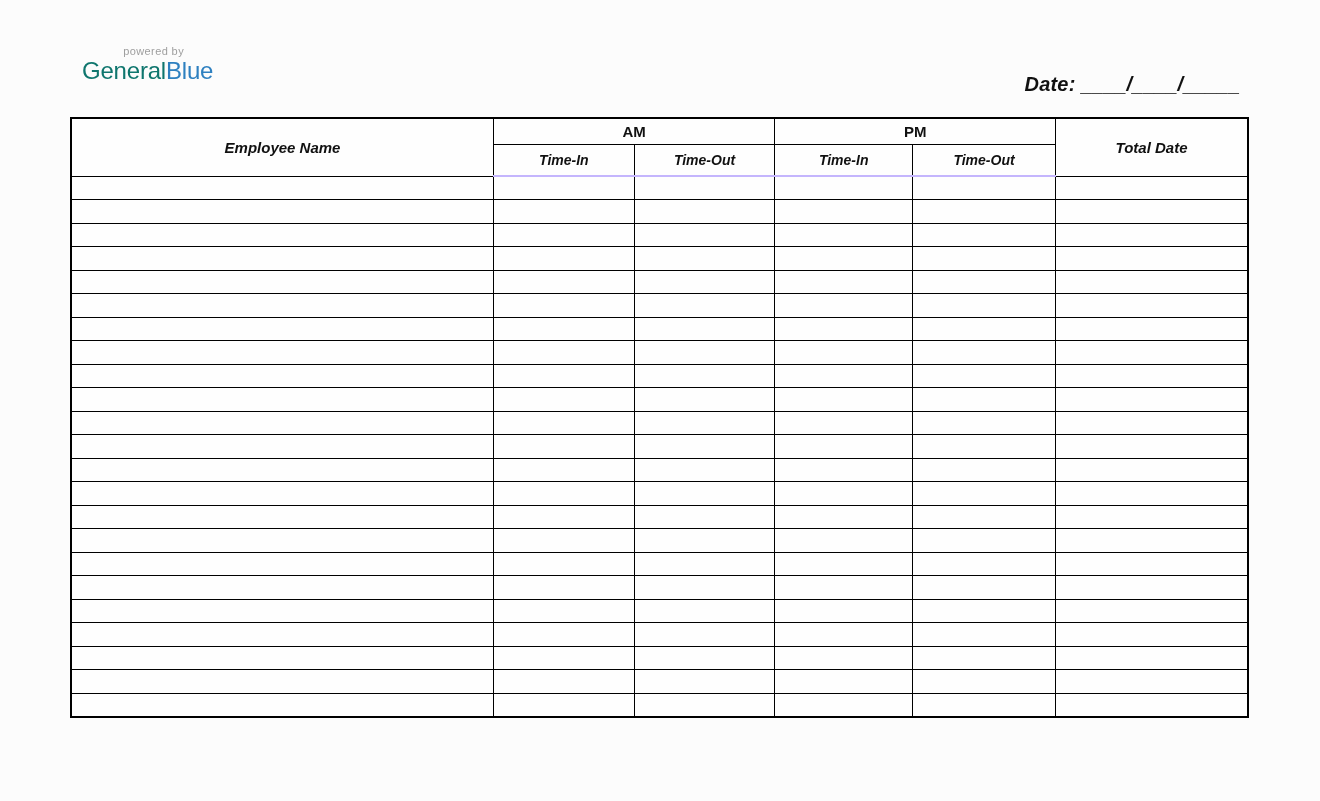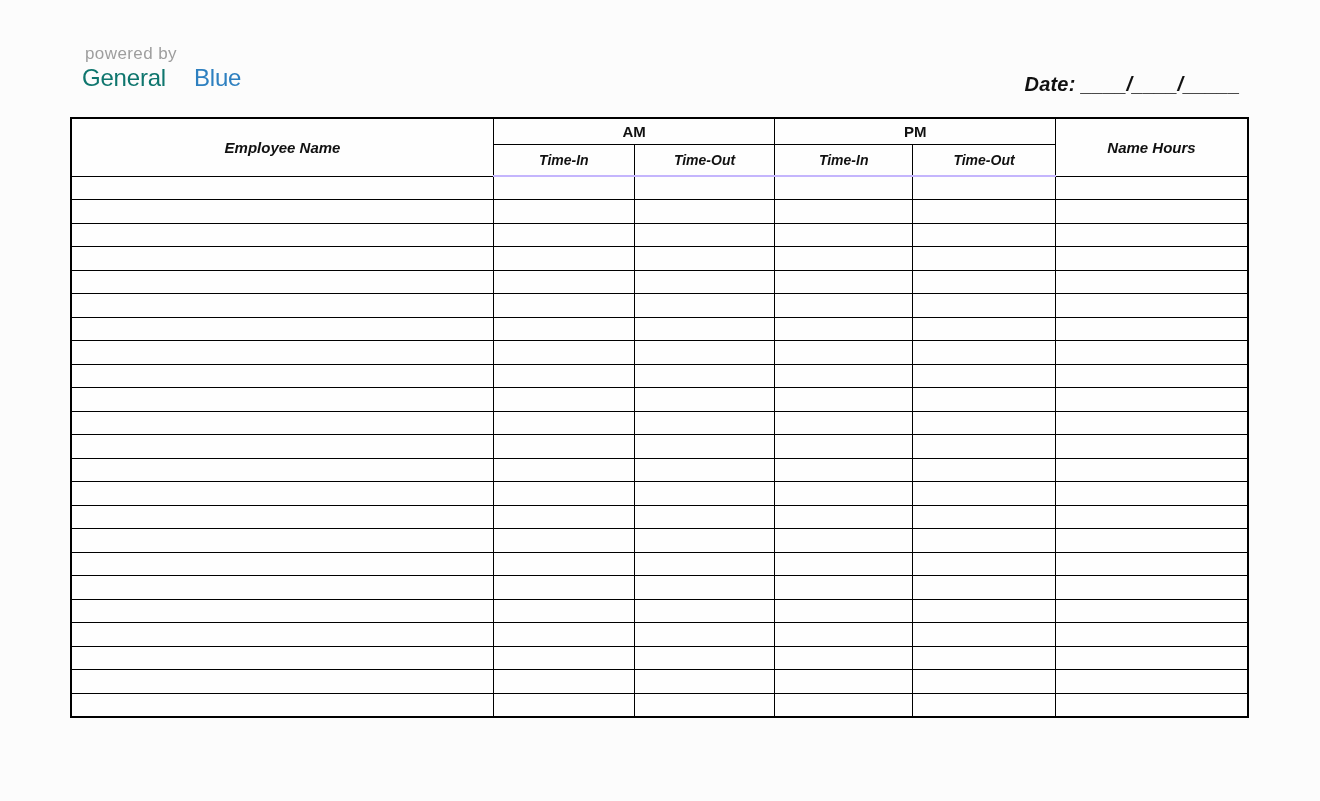--- a/index.html
+++ b/index.html
@@ -9,24 +9,25 @@
     background: #fcfcfc;
     font-family: "Liberation Sans", sans-serif;
     color: #111;
     overflow: hidden;
   }
   .page { position: relative; width: 1320px; height: 801px; }
 
   
   .logo { position: absolute; left: 82px; top: 45px; line-height: 1.1; }
   .powered-by {
-    font-size: 17px;
+    font-size: 11px;
     letter-spacing: 0.4px;
-    margin-left: 3px;
+    margin-left: 12px;
     margin-bottom: 1px;
+    text-align: center;
   }
   .brand {
     font-size: 24px;
     letter-spacing: -0.2px;
     font-weight: 500;
   }
 
   
   .date-line {
     position: absolute;
@@ -65,41 +66,41 @@
   tbody td { height: 23.5px; padding: 0; }
 </style>
 </head>
 <body style="background: rgb(252, 252, 252);">
 
 <div class="page">
 
   <div class="logo">
     <div class="powered-by" style="color: rgb(158, 158, 158);">powered by</div>
     <div class="brand">
-      <span style="color: #0f766e;">General</span><span style="color: rgb(46, 128, 192); padding-left: 28px;">Blue</span>
+      <span style="color: #0f766e;">General</span><span style="color: rgb(46, 128, 192);">Blue</span>
     </div>
   </div>
 
   <div class="date-line">Date: ____/____/_____</div>
 
   <table class="timesheet">
     <colgroup>
         <col style="width: 35.9%;">
         <col style="width: 11.95%;">
         <col style="width: 11.95%;">
         <col style="width: 11.7%;">
         <col style="width: 12.15%;">
         <col style="width: 16.35%;">
       </colgroup>
     <thead>
       <tr class="head-top">
         <th rowspan="2" class="em">Employee Name</th>
         <th colspan="2">AM</th>
         <th colspan="2">PM</th>
-        <th rowspan="2" class="em">Name Hours</th>
+        <th rowspan="2" class="em">Total Date</th>
       </tr>
       <tr class="head-sub">
         <th class="grp-in">Time-In</th>
         <th class="grp-out">Time-Out</th>
         <th class="grp-in">Time-In</th>
         <th class="grp-out">Time-Out</th>
       </tr>
     </thead>
     <tbody>
         <tr>

